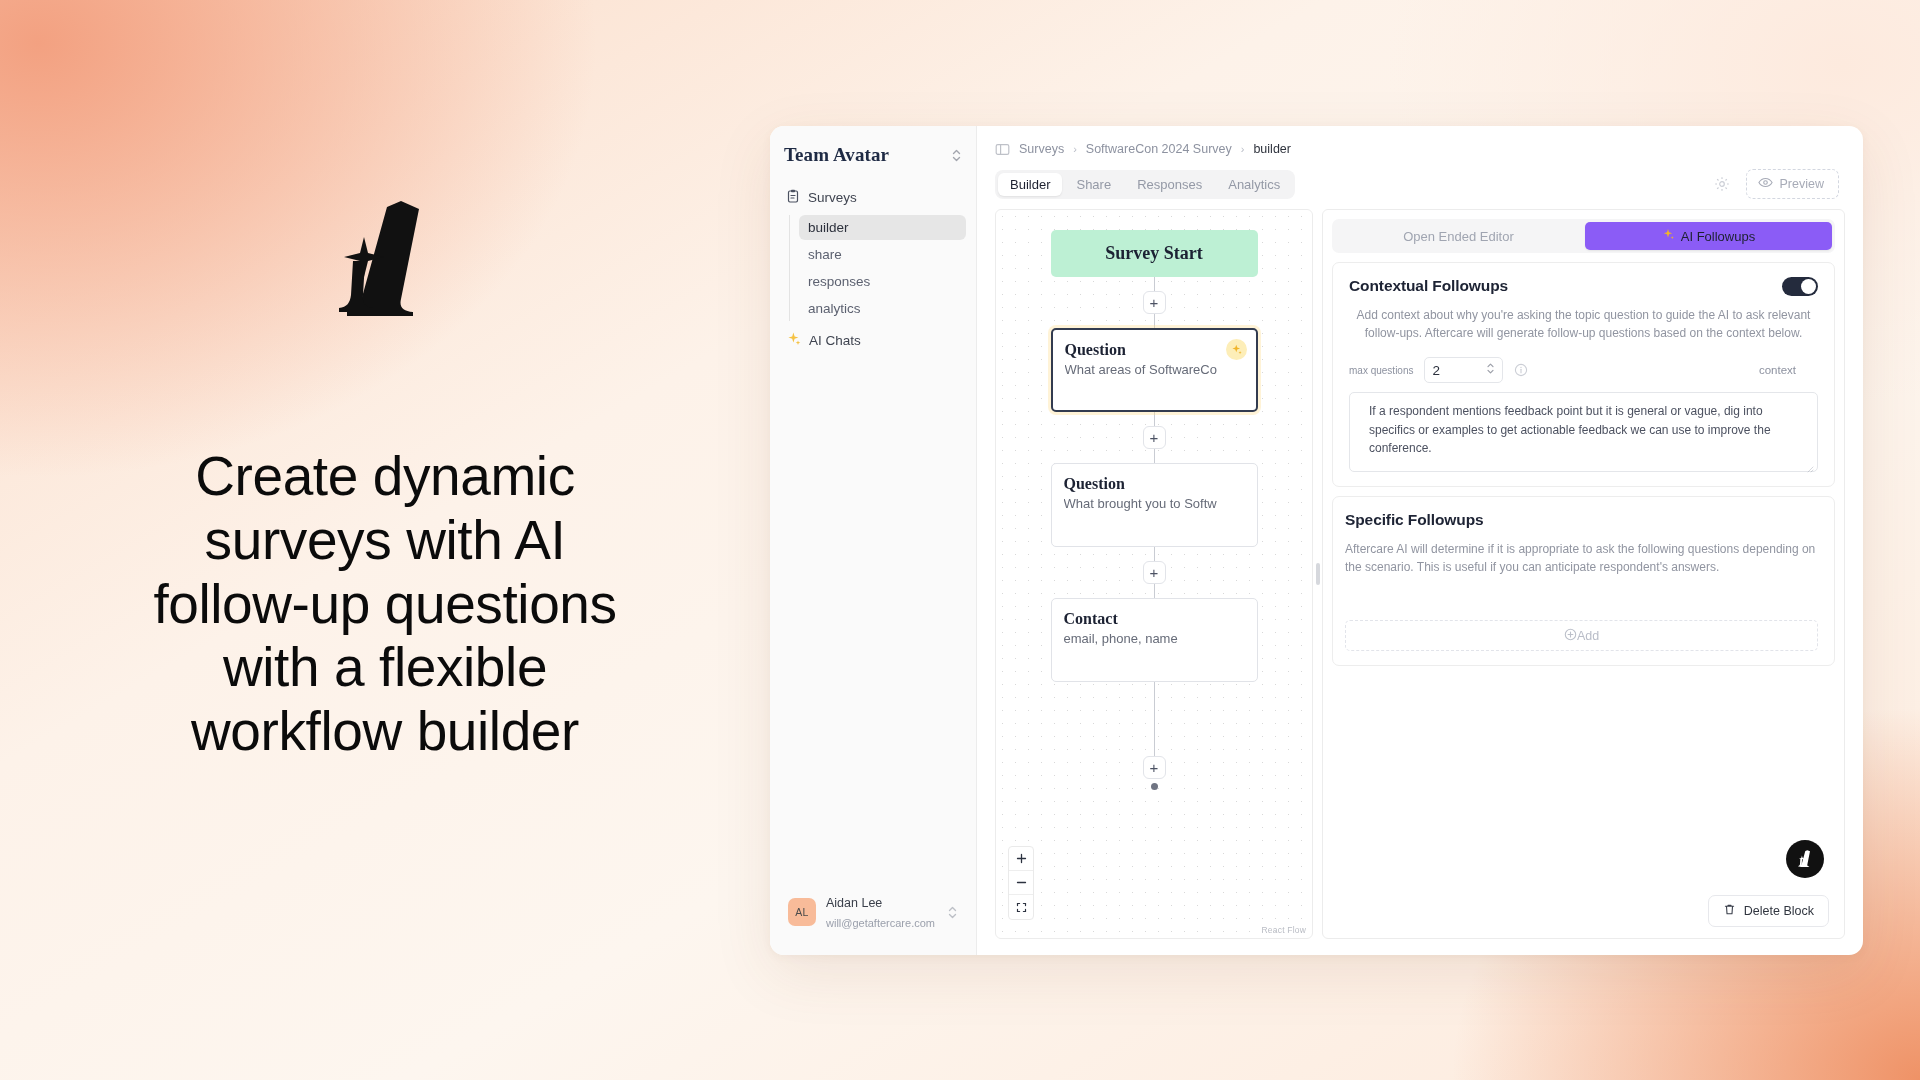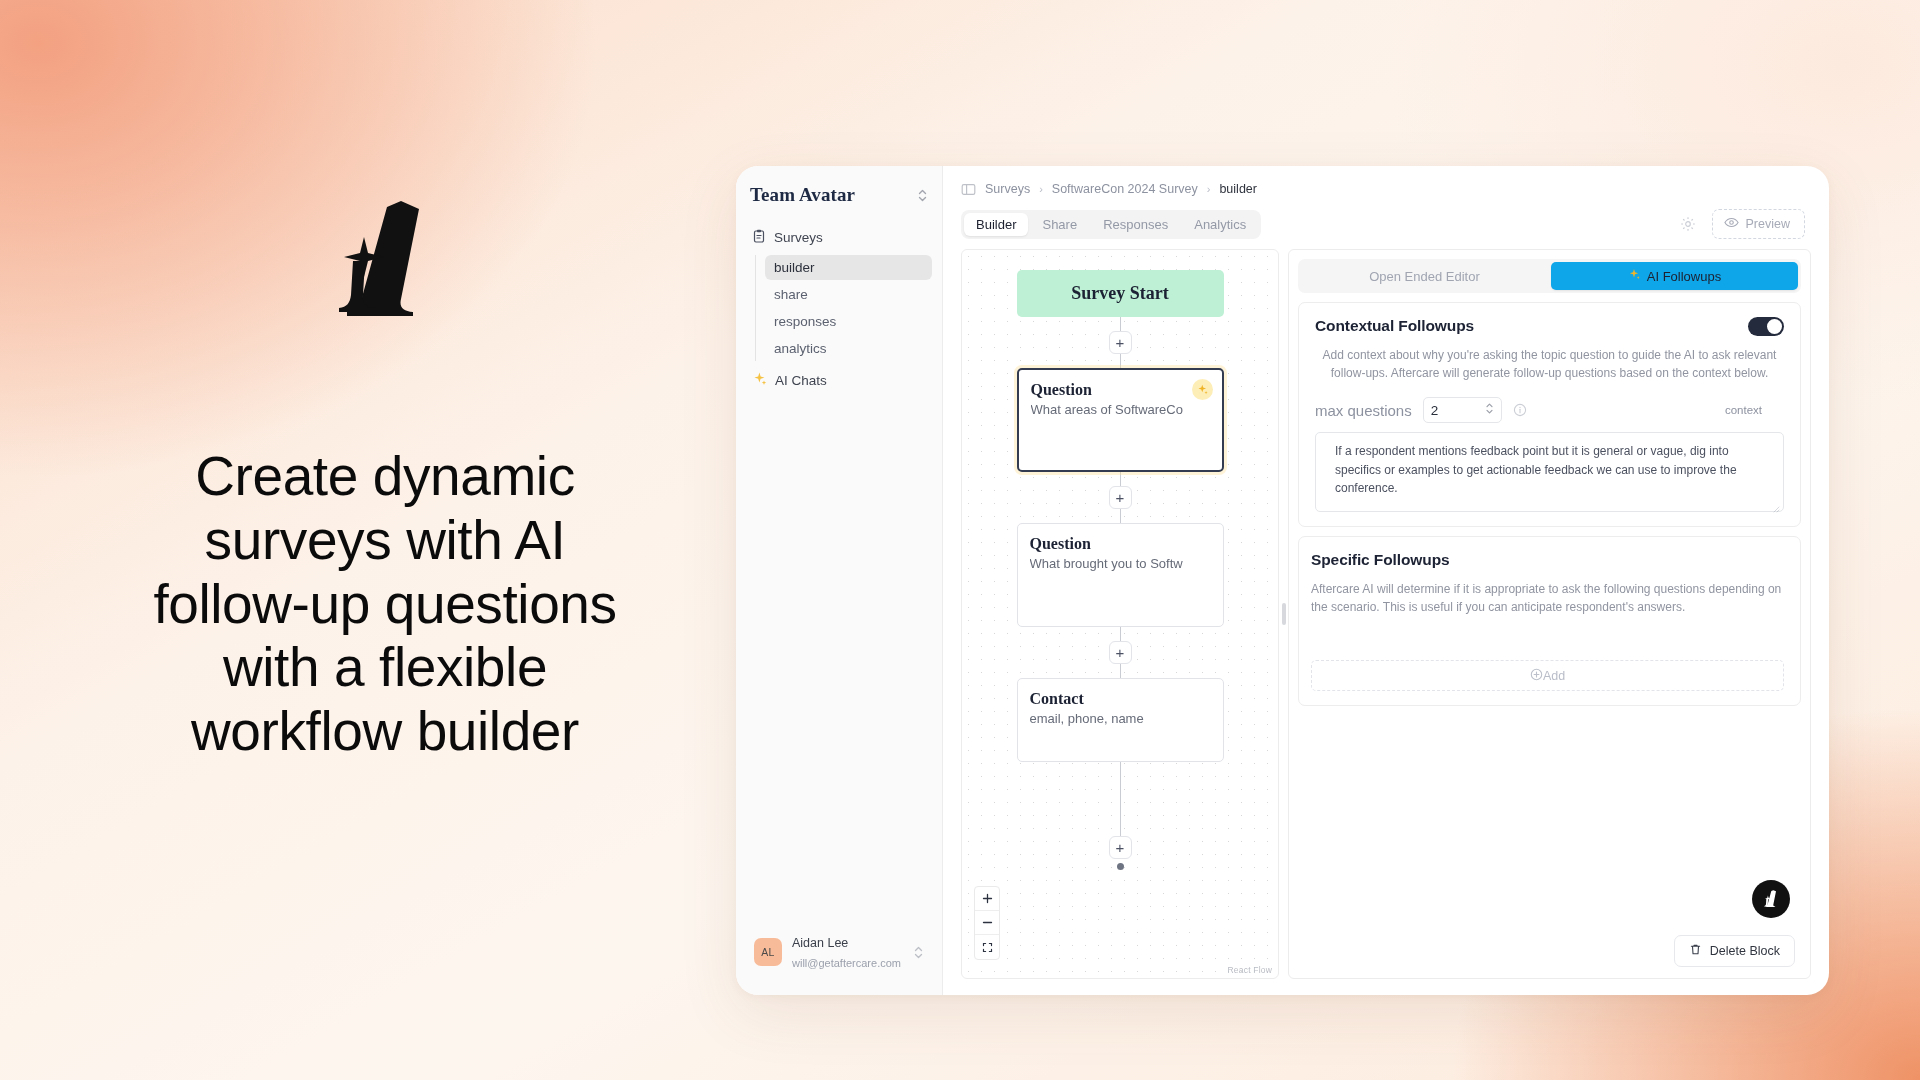--- a/index.html
+++ b/index.html
@@ -31,28 +31,27 @@
     font-size: 55px;
     line-height: 1.16;
     letter-spacing: -0.4px;
     color: #0b0b0b;
     font-weight: 400;
   }
 
   
   .app-window {
     position: absolute;
-    left: 736px; top: 126px;
+    left: 770px; top: 126px;
     width: 1093px; height: 829px;
     background: #ffffff;
-    border-radius: 22px;
+    border-radius: 14px;
     box-shadow: 0 18px 60px rgba(120, 70, 40, 0.10), 0 2px 10px rgba(120,70,40,0.05);
     display: flex;
     overflow: hidden;
-    margin-top: 40px;
   }
 
   
   .sidebar {
     width: 207px;
     background: #fafafa;
     border-right: 1px solid #ececec;
     display: flex; flex-direction: column;
     flex: 0 0 207px;
   }
@@ -165,21 +164,21 @@
     background: #bdf0d4; border: none; height: 47px;
     display: flex; align-items: center; justify-content: center;
   }
   .node.start .node-title { font-size: 18px; }
   .node.selected { border: 2px solid #323b4f; box-shadow: 0 0 0 3px rgba(255,221,140,.35); }
   .node-title {
     font-family: "Liberation Serif", serif; font-weight: bold;
     font-size: 16px; color: #1c2233; line-height: 1.2;
   }
   .node-sub { font-size: 13px; color: #666b78; margin-top: 3px; white-space: nowrap; overflow: hidden; }
-  .node.q { height: 104px; }
+  .node.q { height: 84px; }
   .node.contact { height: 84px; }
   .node-badge {
     position: absolute; right: 9px; top: 9px;
     width: 21px; height: 21px; border-radius: 50%;
     background: #fdeeb8; display: flex; align-items: center; justify-content: center;
   }
   .node-badge svg { width: 13px; height: 13px; }
   .connector { display: flex; flex-direction: column; align-items: center; }
   .conn-line { width: 1px; background: #c9ccd3; }
   .plus-btn {
@@ -219,21 +218,21 @@
     padding: 9px 9px 9px 9px;
   }
   .seg-tabs {
     display: flex; background: #f5f5f6; border-radius: 7px; padding: 3px; gap: 3px;
   }
   .seg {
     flex: 1 1 0; text-align: center; font-size: 13px; color: #a0a5b1;
     padding: 6px 0; border-radius: 5px;
     display: flex; align-items: center; justify-content: center; gap: 6px;
   }
-  .seg.active { background: #0ea5e9; color: #1d2130; box-shadow: 0 1px 2px rgba(0,0,0,.07); }
+  .seg.active { background: #8b5cf6; color: #1d2130; box-shadow: 0 1px 2px rgba(0,0,0,.07); }
   .seg svg { width: 13px; height: 13px; }
 
   .card {
     border: 1px solid #ededed; border-radius: 7px;
     background: #fff; padding: 14px 16px; margin-top: 9px;
   }
   .card-head { display: flex; align-items: flex-start; justify-content: space-between; }
   .card-title { font-size: 15.5px; color: #1d2334; font-weight: bold; letter-spacing: -.1px; }
   .toggle {
     width: 36px; height: 19px; border-radius: 10px; background: #242b3d;
@@ -243,21 +242,21 @@
     position: absolute; right: 2px; top: 2px;
     width: 15px; height: 15px; border-radius: 50%; background: #fff;
   }
   .card-desc {
     margin-top: 10px; font-size: 12px; line-height: 1.52; color: #9195a1;
     text-align: center; padding: 0 6px;
   }
   .maxq-row {
     display: flex; align-items: center; margin-top: 15px; gap: 11px;
   }
-  .maxq-label { font-size: 15px; color: #8d92a0; }
+  .maxq-label { font-size: 10px; color: #8d92a0; }
   .stepper {
     width: 79px; height: 26px; border: 1px solid #e4e6ea; border-radius: 5px;
     display: flex; align-items: center; padding: 0 7px; gap: 4px;
     background: #fff;
   }
   .stepper .val { flex: 1 1 auto; font-size: 13.5px; color: #2a2f3c; }
   .stepper svg { width: 9px; height: 13px; opacity: .6; }
   .info-icon { width: 14px; height: 14px; opacity: .45; }
   .context-label { margin-left: auto; font-size: 11.5px; color: #8d92a0; padding-right: 22px; }
   .context-box {

